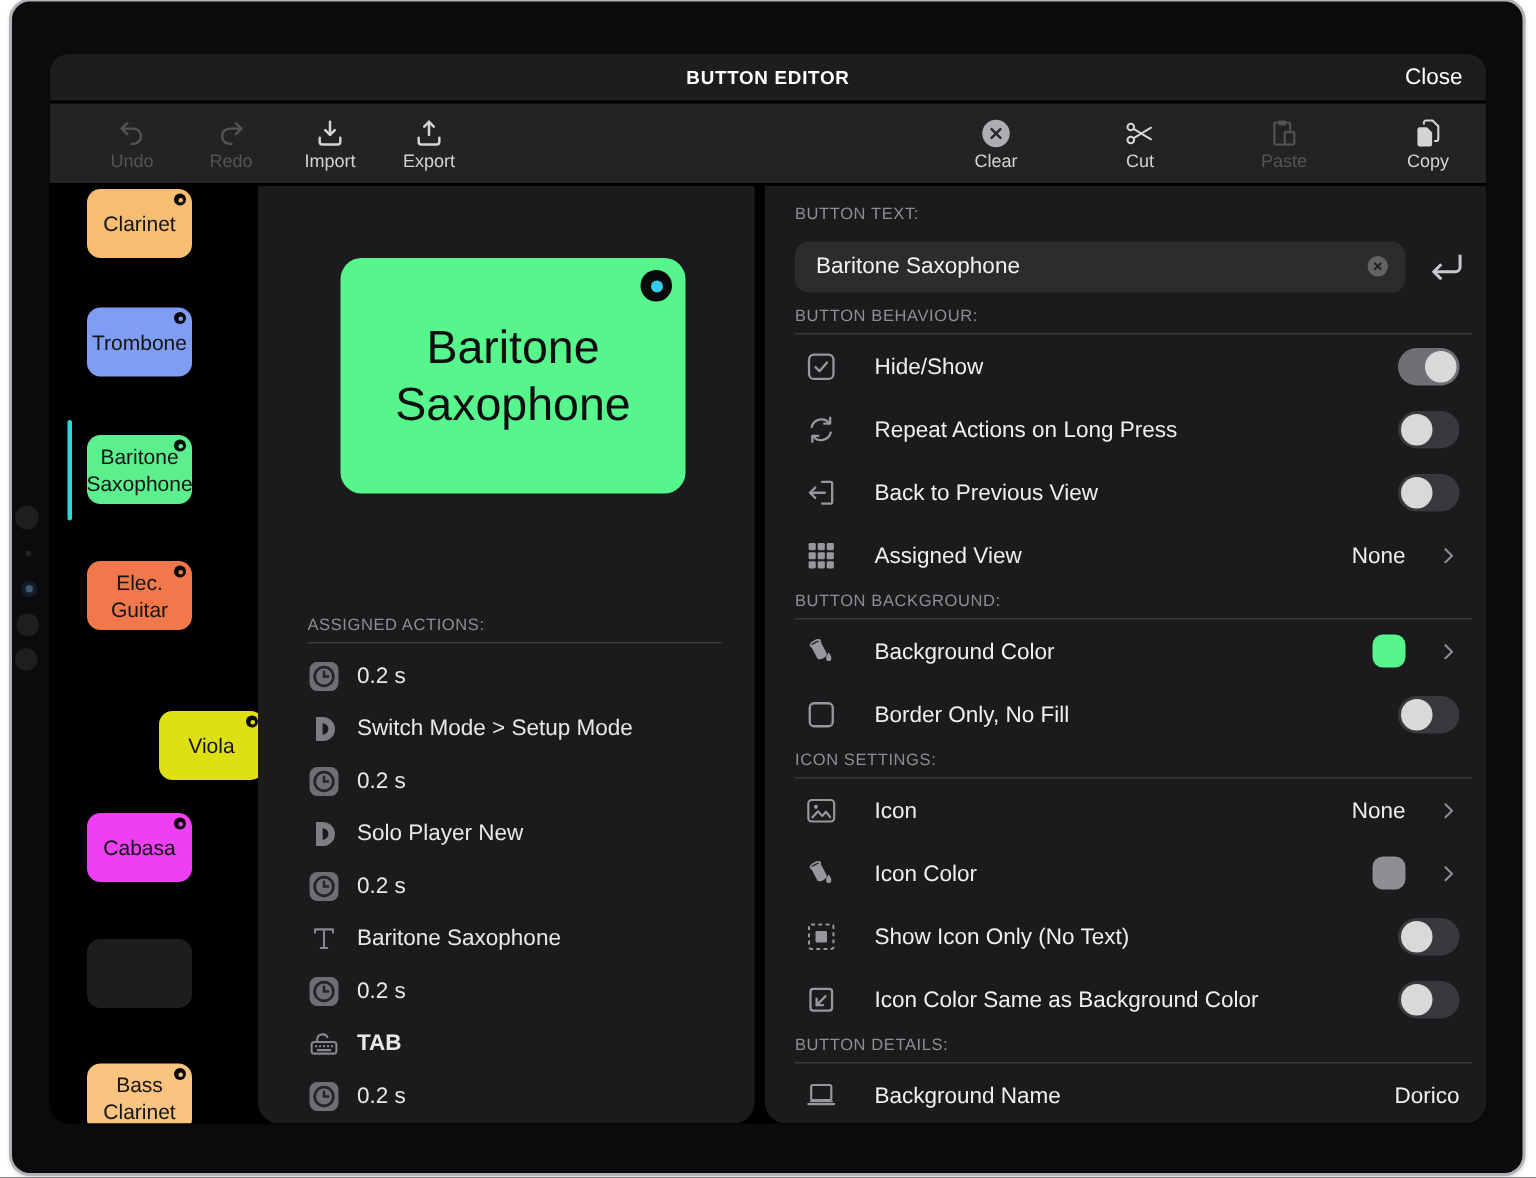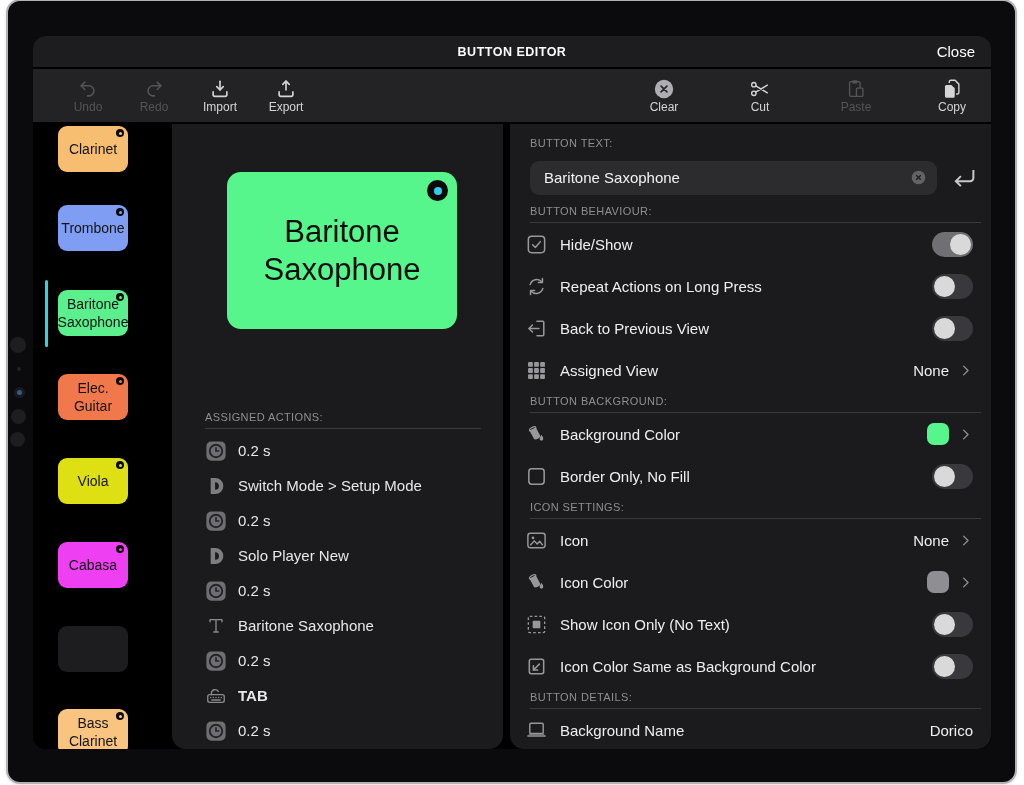--- a/index.html
+++ b/index.html
@@ -56,21 +56,21 @@
   .inspector{position:absolute;left:477px;top:0;width:481px;height:100%;background:#1B1B1D;border-radius:0 0 14px 14px;overflow:hidden;
              padding-top:9px;box-sizing:border-box;}
   .sec-header{height:16px;padding:0 0 5px 20px;font-size:11px;color:#8E8E93;letter-spacing:.4px;display:flex;align-items:flex-end;}
   .divider{height:1px;background:#3A3A3C;margin:0 10px 0 20px;}
   .input-row{height:47px;display:flex;align-items:center;padding:0 12px 0 20px;gap:12px;}
   .text-input-wrap{flex:1;height:34px;background:#2C2C2E;border-radius:9px;display:flex;align-items:center;padding:0 10px 0 14px;box-sizing:border-box;}
   input.text-input{flex:1;background:transparent;border:none;outline:none;color:#F2F2F2;font-size:15px;font-family:inherit;padding:0;}
   .clear-input{width:17px;height:17px;display:flex;cursor:pointer;}
   .return-icon{width:30px;height:30px;color:#C9C9CD;display:flex;cursor:pointer;}
   .return-icon svg{width:30px;height:30px;}
-  .row{height:42px;display:flex;align-items:center;padding:0 18px 0 15px;}
+  .row{height:42px;display:flex;align-items:center;padding:0 18px 0 26px;gap:12px;}
   .row-icon{width:23px;height:23px;color:#98989C;margin-right:12px;flex:none;display:flex;}
   .row-icon svg{width:23px;height:23px;}
   .row-label{font-size:15px;color:#EFEFEF;flex:1;}
   .row-value{font-size:15px;color:#EFEFEF;}
   .chevron{width:15px;height:15px;margin-left:9px;display:flex;}
   .swatch{width:22px;height:22px;border-radius:7px;}
   .toggle{width:41px;height:25px;border-radius:13px;background:#39393D;position:relative;cursor:pointer;flex:none;}
   .toggle .knob{position:absolute;top:2px;left:2px;width:21px;height:21px;border-radius:50%;background:#D9D9D9;}
   .toggle.on{background:#6F6F74;}
   .toggle.on .knob{left:auto;right:2px;}
@@ -188,21 +188,21 @@
             <div class="pad-dot" style="--dot: #7F9DF2;"></div>
           </div>
           <div class="pad-btn" style="top: 166px; background: rgb(91, 240, 141);">
             <span>Baritone Saxophone</span>
             <div class="pad-dot" style="--dot: #5BF08D;"></div>
           </div>
           <div class="pad-btn" style="top: 250px; background: rgb(240, 120, 75);">
             <span>Elec. Guitar</span>
             <div class="pad-dot" style="--dot: #F0784B;"></div>
           </div>
-          <div class="pad-btn" style="top: 334px; background: rgb(222, 224, 20);">
+          <div class="pad-btn" style="top: 350px; background: rgb(222, 224, 20); margin-left: 48px;">
             <span>Viola</span>
             <div class="pad-dot" style="--dot: #DEE014;"></div>
           </div>
           <div class="pad-btn" style="top: 418px; background: rgb(239, 63, 242);">
             <span>Cabasa</span>
             <div class="pad-dot" style="--dot: #EF3FF2;"></div>
           </div>
           <div class="pad-btn" style="top: 502px; background: rgb(29, 29, 31);">
             <span></span>
           </div>

